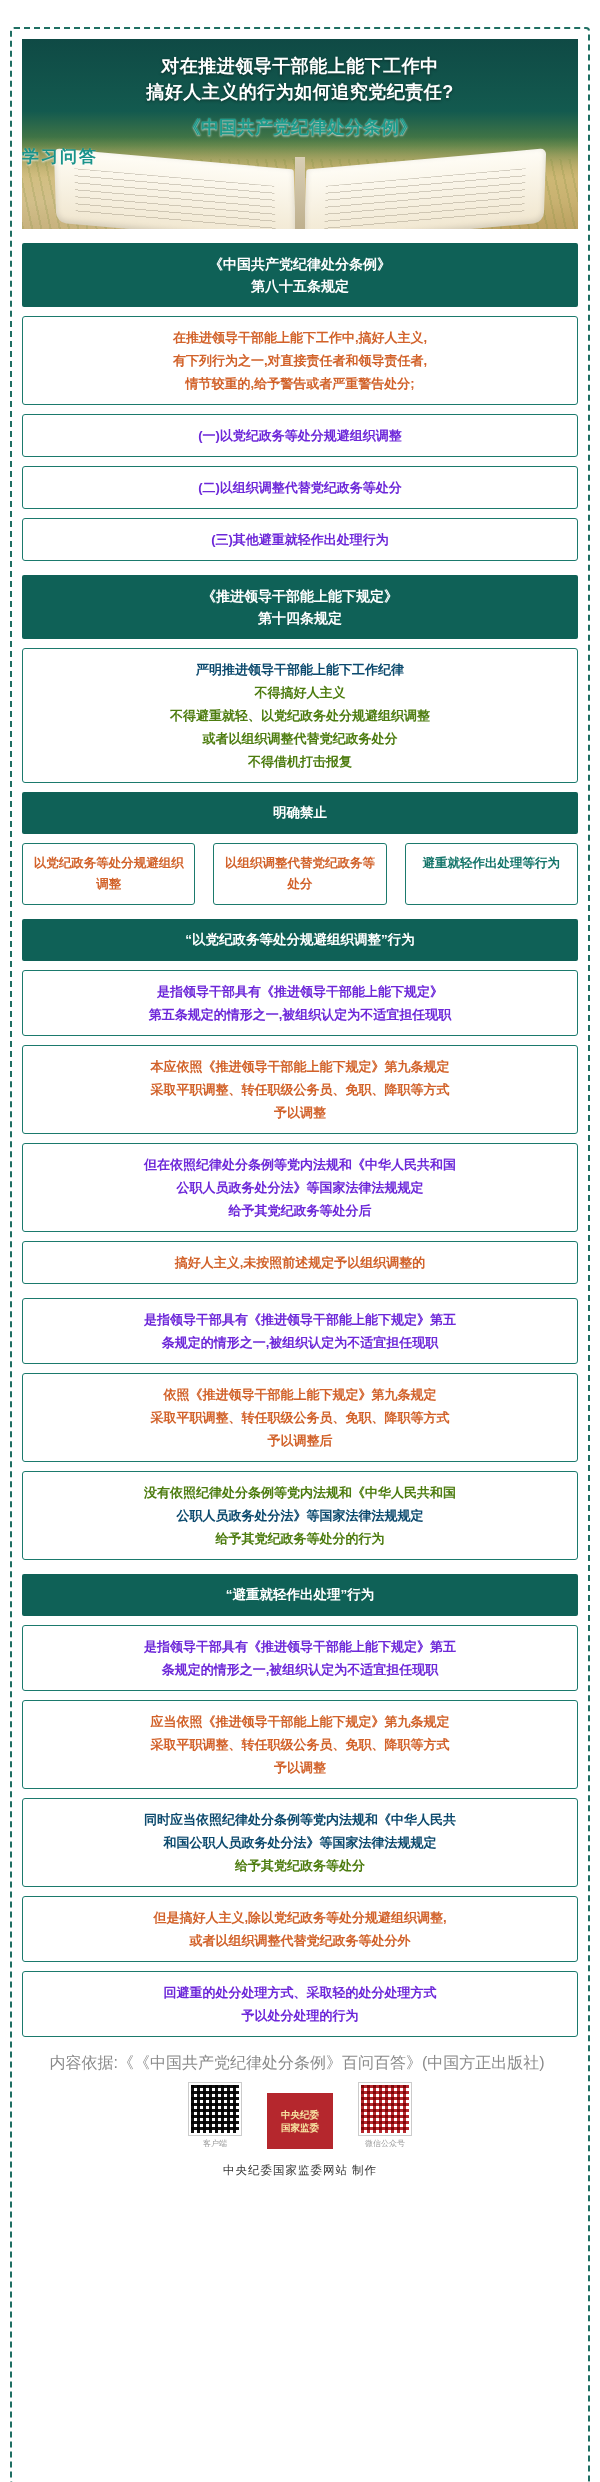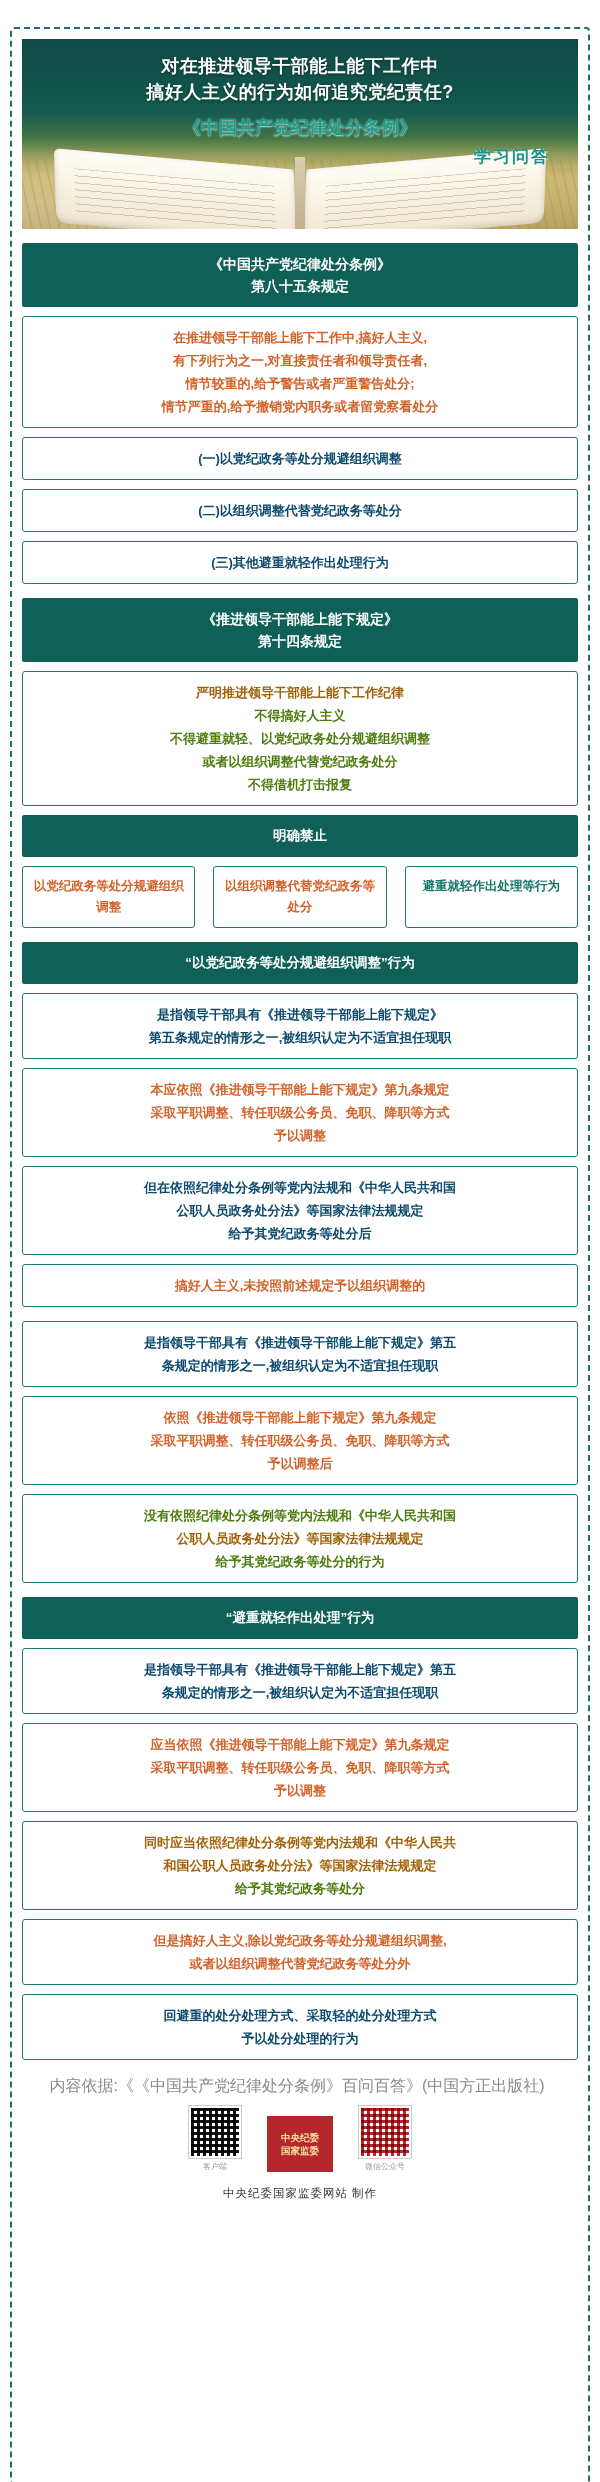--- a/index.html
+++ b/index.html
@@ -66,21 +66,20 @@
   .hero-sub .bookname {
     display:inline-block;
     color:#1d9c8c;
     font-size:18px;
     font-weight:bold;
     text-shadow:0 1px 2px rgba(255,255,255,.8);
   }
   .hero-sub2 {
     position:relative;
     z-index:3;
-    text-align:right;
     padding-right:28px;
     margin-top:6px;
     font-family:Liberation Mono, monospace;
   }
   .hero-sub2 span {
     color:#19938a;
     font-size:17px;
     font-weight:bold;
     letter-spacing:2px;
     text-shadow:0 1px 2px rgba(255,255,255,.85);
@@ -128,22 +127,22 @@
     border-radius:3px;
     padding:9px 10px;
     margin:0 0 9px 0;
     text-align:center;
     font-size:13px;
     line-height:23px;
     color:#d2622a;
     font-weight:bold;
     background:#ffffff;
   }
-  .card.teal { color:#0c4a6e; }
-  .card .tl { color:#a16207; }
+  .card.teal { color:#6d28d9; }
+  .card .tl { color:#0c4a6e; }
   .card .or { color:#4d7c0f; }
 
   .three-col {
     display:flex;
     gap:18px;
     margin-bottom:9px;
   }
   .three-col .col {
     flex:1;
     border:1.5px solid #1b7a6d;
@@ -239,21 +238,20 @@
 
     <div class="stack">
       <div class="band">
         <div>《中国共产党纪律处分条例》</div>
         <div>第八十五条规定</div>
       </div>
       <div class="card">
         <div>在推进领导干部能上能下工作中,搞好人主义,</div>
         <div>有下列行为之一,对直接责任者和领导责任者,</div>
         <div>情节较重的,给予警告或者严重警告处分;</div>
-        <div>情节严重的,给予撤销党内职务或者留党察看处分</div>
       </div>
       <div class="card teal">(一)以党纪政务等处分规避组织调整</div>
       <div class="card teal">(二)以组织调整代替党纪政务等处分</div>
       <div class="card teal">(三)其他避重就轻作出处理行为</div>
     </div>
 
     <div class="stack">
       <div class="band">
         <div>《推进领导干部能上能下规定》</div>
         <div>第十四条规定</div>

